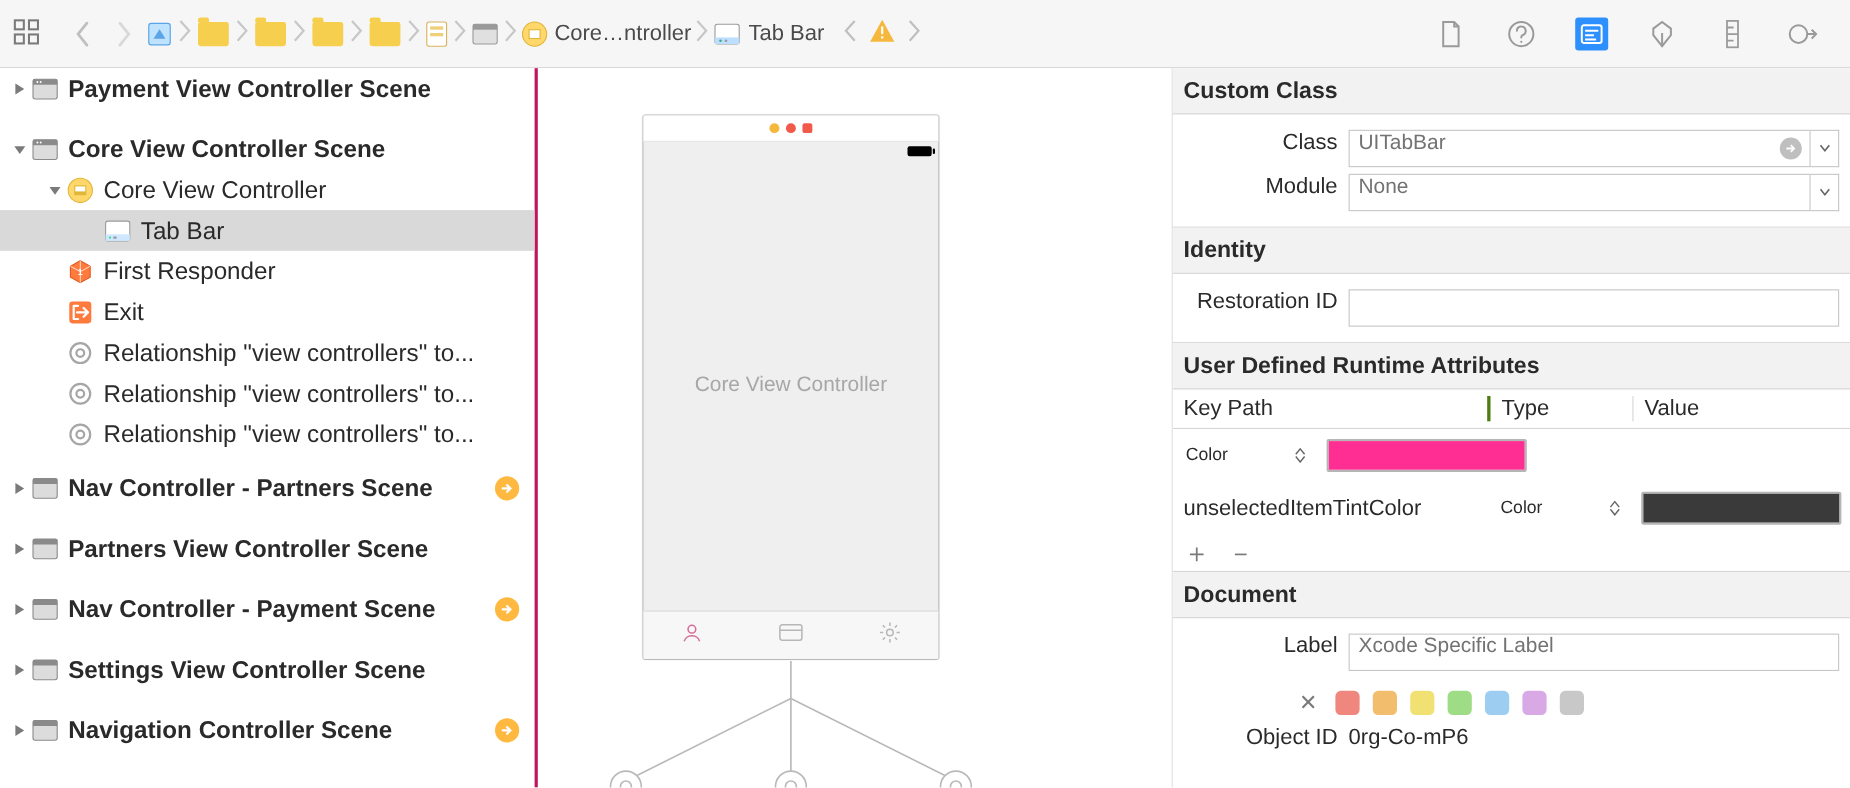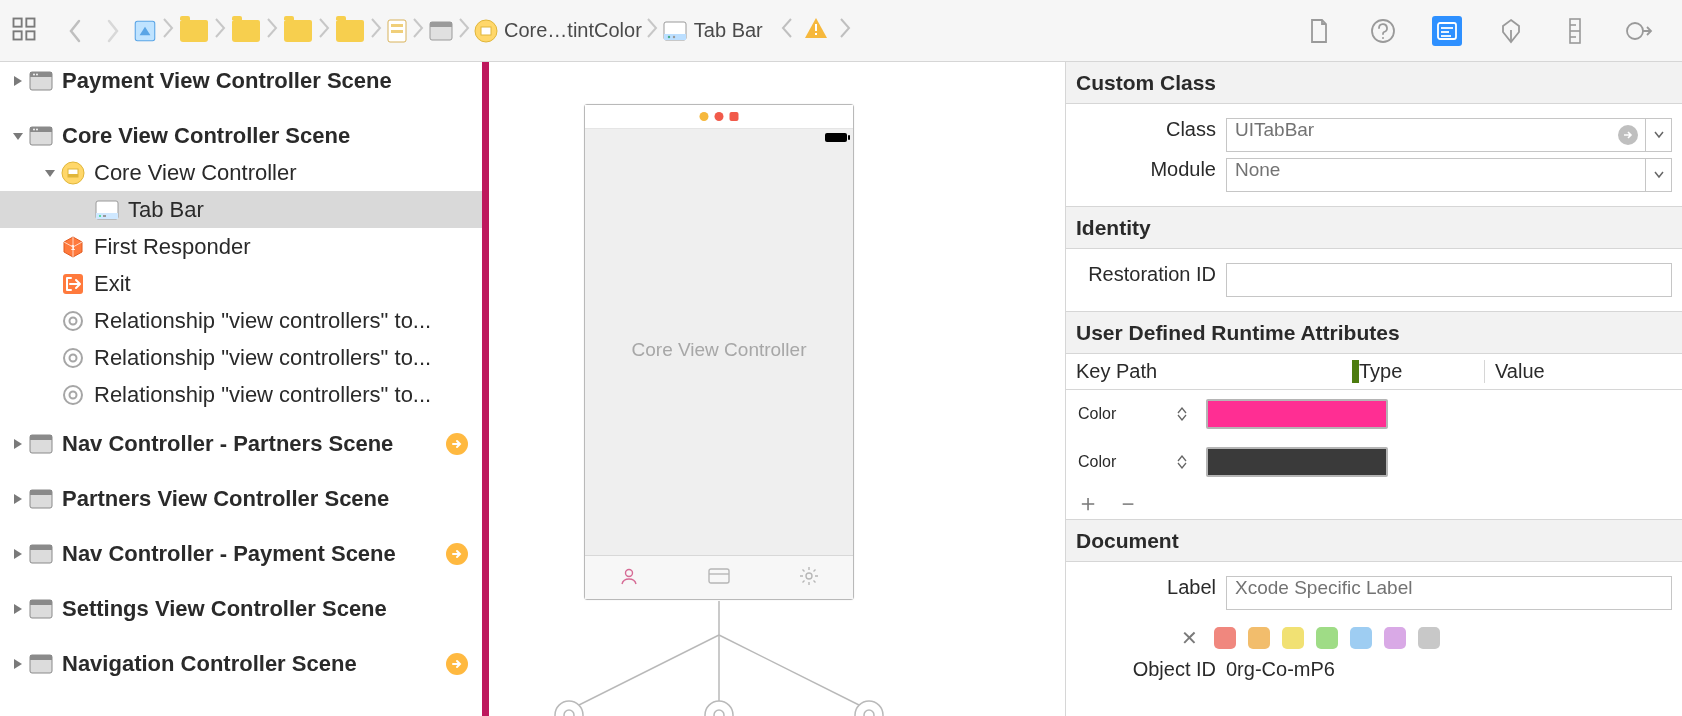--- a/index.html
+++ b/index.html
@@ -15,21 +15,21 @@
 .topbar .folder::before { content: ""; position: absolute; top: -4px; left: 0; width: 10px; height: 4px; background: #f7cf4e; border-radius: 2px 2px 0 0; }
 .topbar .spacer { flex: 1; }
 .topbar .right-icons { display: flex; gap: 34px; align-items: center; padding-right: 18px; }
 .topbar .ri { width: 30px; height: 30px; display: flex; align-items: center; justify-content: center; color: #9a9a9a; }
 .topbar .ri.active { background: #2e90ff; color: #fff; border-radius: 3px; }
 
 
 .main { flex: 1; display: flex; min-height: 0; }
 
 
-.outline { width: 489px; border-right: 7px solid #be185d; background: #fff; overflow: hidden; }
+.outline { width: 489px; border-right: 3px solid #be185d; background: #fff; overflow: hidden; }
 .row { height: 37px; display: flex; align-items: center; font-size: 22px; color: #2a2a2a; padding-left: 8px; white-space: nowrap; }
 .row.bold { font-weight: 600; }
 .row.sel { background: #d9d9d9; }
 .disclosure { width: 20px; display: inline-flex; justify-content: center; color: #7a7a7a; }
 .disclosure.hidden { visibility: hidden; }
 .row .ico { width: 26px; height: 26px; margin-right: 8px; display: inline-flex; align-items: center; justify-content: center; }
 .row .badge-right { margin-left: auto; margin-right: 14px; width: 22px; height: 22px; background: #ffb940; border-radius: 50%; display: flex; align-items: center; justify-content: center; }
 
 
 .ico.scene svg, .ico.tabbar svg, .ico.cube svg, .ico.exit svg, .ico.rel svg, .ico.vc svg { display: block; }
@@ -57,21 +57,21 @@
 .form-row { display: flex; align-items: flex-start; margin: 6px 0; }
 .form-row .lbl { width: 150px; text-align: right; padding-right: 10px; color: #2a2a2a; font-size: 20px; }
 .form-row .field { flex: 1; display: flex; align-items: center; position: relative; }
 .textin { flex: 1; height: 34px; border: 1px solid #c6c6c6; border-radius: 0; background: #fff; padding: 0 8px; font-size: 19px; color: #333; }
 .textin.placeholder { color: #737373; }
 .combo-arrow { width: 26px; height: 34px; border: 1px solid #c6c6c6; border-left: none; display: flex; align-items: center; justify-content: center; color: #666; }
 .goto-circ { position: absolute; right: 34px; top: 50%; transform: translateY(-50%); width: 20px; height: 20px; border-radius: 50%; background: #bfbfbf; display: flex; align-items: center; justify-content: center; color: #fff; }
 
 .attr-header { display: flex; height: 36px; align-items: center; border-bottom: 1px solid #d6d6d6; font-size: 20px; color: #2a2a2a; }
 .attr-header .c1 { flex: 1; padding-left: 10px; }
-.attr-header .c2 { width: 132px; border-left: 7px solid #4d7c0f; }
+.attr-header .c2 { width: 132px; border-left: 3px solid #4d7c0f; padding-left: 10px; }
 .attr-header .c3 { width: 198px; border-left: 1px solid #d6d6d6; padding-left: 10px; }
 .attr-row { display: flex; align-items: center; height: 48px; }
 .attr-row .c1 { flex: 1; padding-left: 10px; font-size: 20px; }
 .attr-row .c2 { width: 132px; padding-left: 12px; font-size: 16px; display: flex; align-items: center; justify-content: space-between; padding-right: 10px; }
 .attr-row .c3 { width: 198px; padding: 0 8px; }
 .stepper { width: 12px; height: 22px; display: flex; flex-direction: column; justify-content: center; align-items: center; color: #666; }
 .swatch { height: 30px; border: 2px solid #b5b5b5; border-radius: 2px; box-shadow: inset 0 0 0 2px #fff; }
 .swatch-inner { width: 100%; height: 100%; }
 .addremove { height: 34px; border-bottom: 1px solid #d6d6d6; display: flex; align-items: center; padding-left: 10px; gap: 16px; color: #7a7a7a; font-size: 24px; }
 
@@ -154,21 +154,21 @@
   </span>
   <span class="bc-sep"><svg width="12" height="22">
         <path d="M2 2 L10 11 L2 20" fill="none" stroke="#c7c7c7" stroke-width="2"></path>
       </svg></span>
   <span class="bc-item">
     <svg width="24" height="24" viewBox="0 0 24 24">
         <circle cx="12" cy="12" r="11" fill="#ffd76a" stroke="#e0b63a"></circle>
         <rect x="7" y="8" width="10" height="8" fill="#fff" stroke="#e0b63a"></rect>
       </svg>
   </span>
-  <span class="bc-item" style="margin-left:6px;">Core…tintColor</span>
+  <span class="bc-item" style="margin-left:6px;">Core…ntroller</span>
   <span class="bc-sep"><svg width="12" height="22">
         <path d="M2 2 L10 11 L2 20" fill="none" stroke="#c7c7c7" stroke-width="2"></path>
       </svg></span>
   <span class="bc-item">
     <svg width="26" height="22" viewBox="0 0 26 22">
         <rect x="2" y="2" width="22" height="18" rx="2" fill="#fff" stroke="#9a9a9a"></rect>
         <rect x="2" y="14" width="22" height="6" fill="#bcdfff"></rect>
         <circle cx="7" cy="17" r="1.2" fill="#4a8"></circle>
         <circle cx="12" cy="17" r="1.2" fill="#999"></circle>
       </svg>
@@ -570,20 +570,21 @@
                 </svg>
               </span>
             </div>
             <div class="c3">
               <div class="swatch">
                 <div class="swatch-inner" style="background:#ff2e93;"></div>
               </div>
             </div>
           </div>
           <div class="attr-row">
+            <div class="c1">unselectedItemTintColor</div>
             <div class="c2">
               <span>Color</span>
               <span class="stepper">
                 <svg width="10" height="7">
                   <path d="M1 6 L5 1 L9 6" fill="none" stroke="#666" stroke-width="1.3"></path>
                 </svg>
                 <svg width="10" height="7">
                   <path d="M1 1 L5 6 L9 1" fill="none" stroke="#666" stroke-width="1.3"></path>
                 </svg>
               </span>

